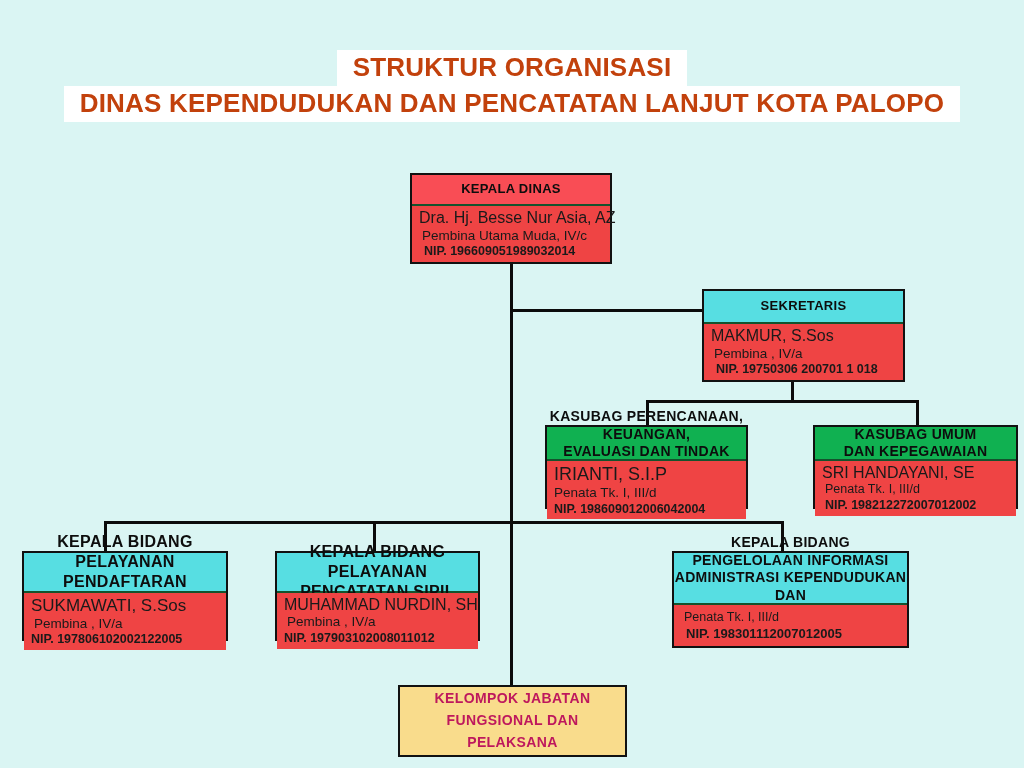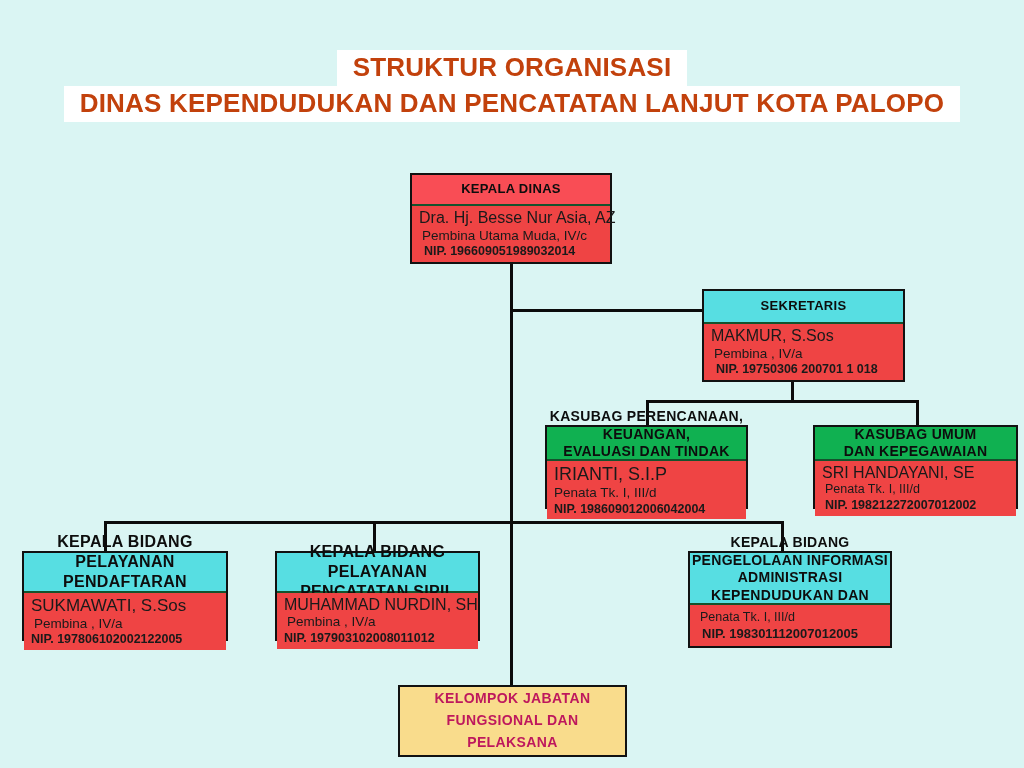--- a/index.html
+++ b/index.html
@@ -78,21 +78,21 @@
   #node-kasubag-perencanaan { left: 545px; top: 425px; width: 203px; height: 84px; }
   #node-kasubag-umum        { left: 813px; top: 425px; width: 205px; height: 84px; }
   #node-kasubag-perencanaan .node-header,
   #node-kasubag-umum .node-header { height: 34px; }
 
   #node-bidang-pendaftaran { left: 22px;  top: 551px; width: 206px; height: 90px; }
   #node-bidang-pencatatan  { left: 275px; top: 551px; width: 205px; height: 90px; }
   #node-bidang-pendaftaran .node-header,
   #node-bidang-pencatatan .node-header { height: 40px; }
 
-  #node-bidang-pengelolaan { left: 672px; top: 551px; width: 204px; height: 97px; margin-left: 16px; }
+  #node-bidang-pengelolaan { left: 672px; top: 551px; width: 237px; height: 97px; }
   #node-bidang-pengelolaan .node-header { height: 52px; }
 
   #node-kelompok {
     left: 398px; top: 685px; width: 229px; height: 72px;
     background: #F9DC8C;
     align-items: center; justify-content: center;
     text-align: center;
     font-weight: 700;
     font-size: 14px;
     line-height: 1.55;

